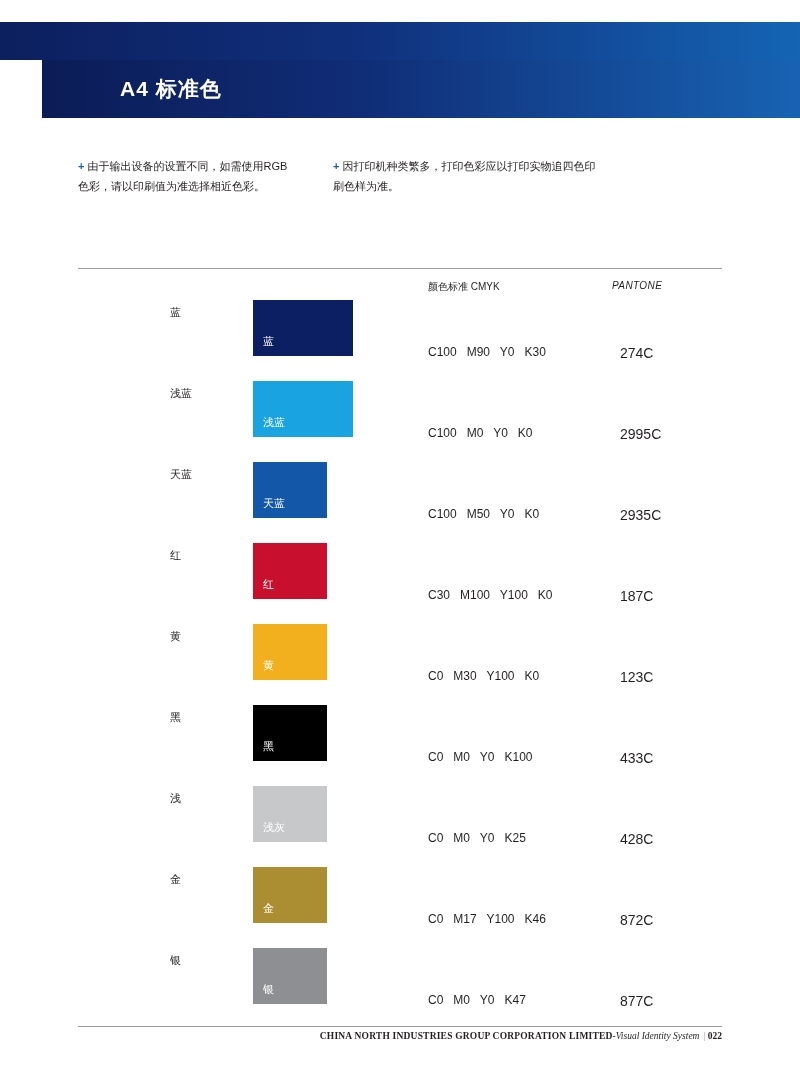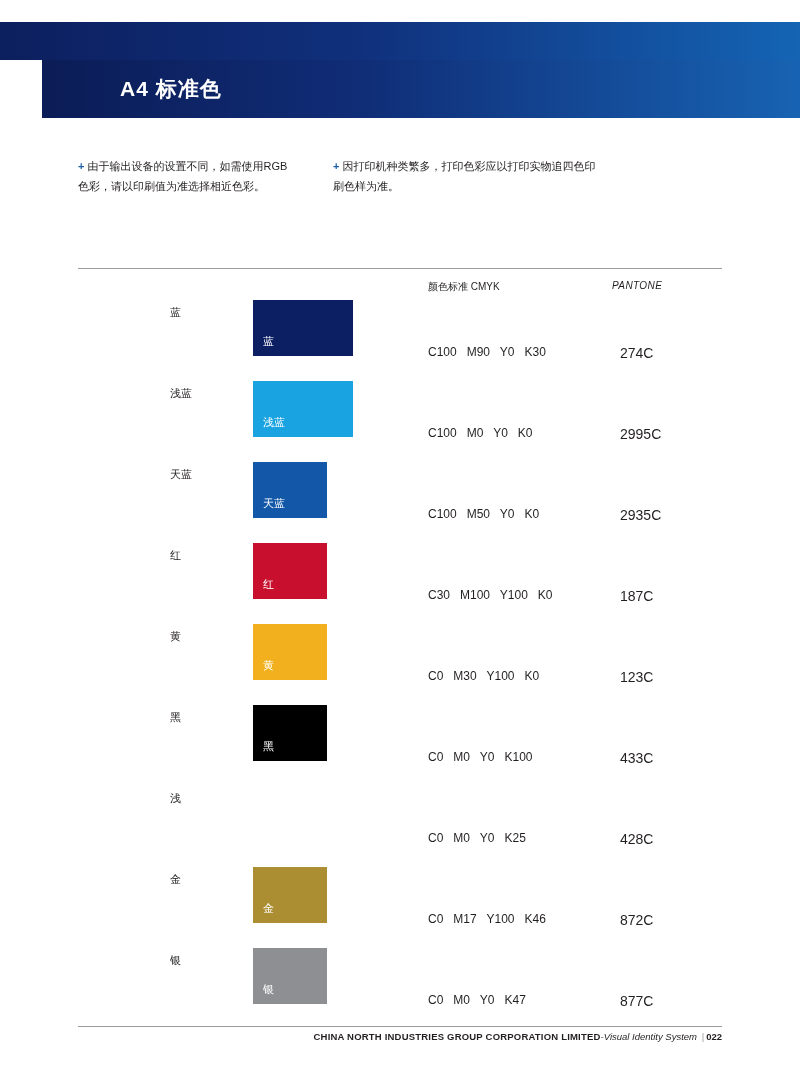--- a/index.html
+++ b/index.html
@@ -164,20 +164,21 @@
   .footer {
     position: absolute;
     left: 0;
     top: 1031px;
     width: 800px;
     text-align: right;
     padding-right: 78px;
     box-sizing: border-box;
     font-size: 9.5px;
     color: #231f20;
+    font-family: Liberation Serif, serif;
   }
   .footer .company {
     font-weight: bold;
     letter-spacing: 0.2px;
   }
   .footer .vis {
     font-style: italic;
   }
   .footer .bar {
     color: #9b9b9b;
@@ -263,20 +264,23 @@
     <div class="row">
       <div class="name">黑</div>
       <div class="swatch narrow" style="background: rgb(0, 0, 0); color: rgb(255, 255, 255);">
         <span>黑</span>
       </div>
       <div class="cmyk">C0   M0   Y0   K100</div>
       <div class="pantone">433C</div>
     </div>
     <div class="row">
       <div class="name">浅</div>
+      <div class="swatch narrow" style="background: rgb(198, 200, 202); color: rgb(255, 255, 255);">
+        <span>浅灰</span>
+      </div>
       <div class="cmyk">C0   M0   Y0   K25</div>
       <div class="pantone">428C</div>
     </div>
     <div class="row">
       <div class="name">金</div>
       <div class="swatch narrow" style="background: rgb(171, 141, 50); color: rgb(255, 255, 255);">
         <span>金</span>
       </div>
       <div class="cmyk">C0   M17   Y100   K46</div>
       <div class="pantone">872C</div>

